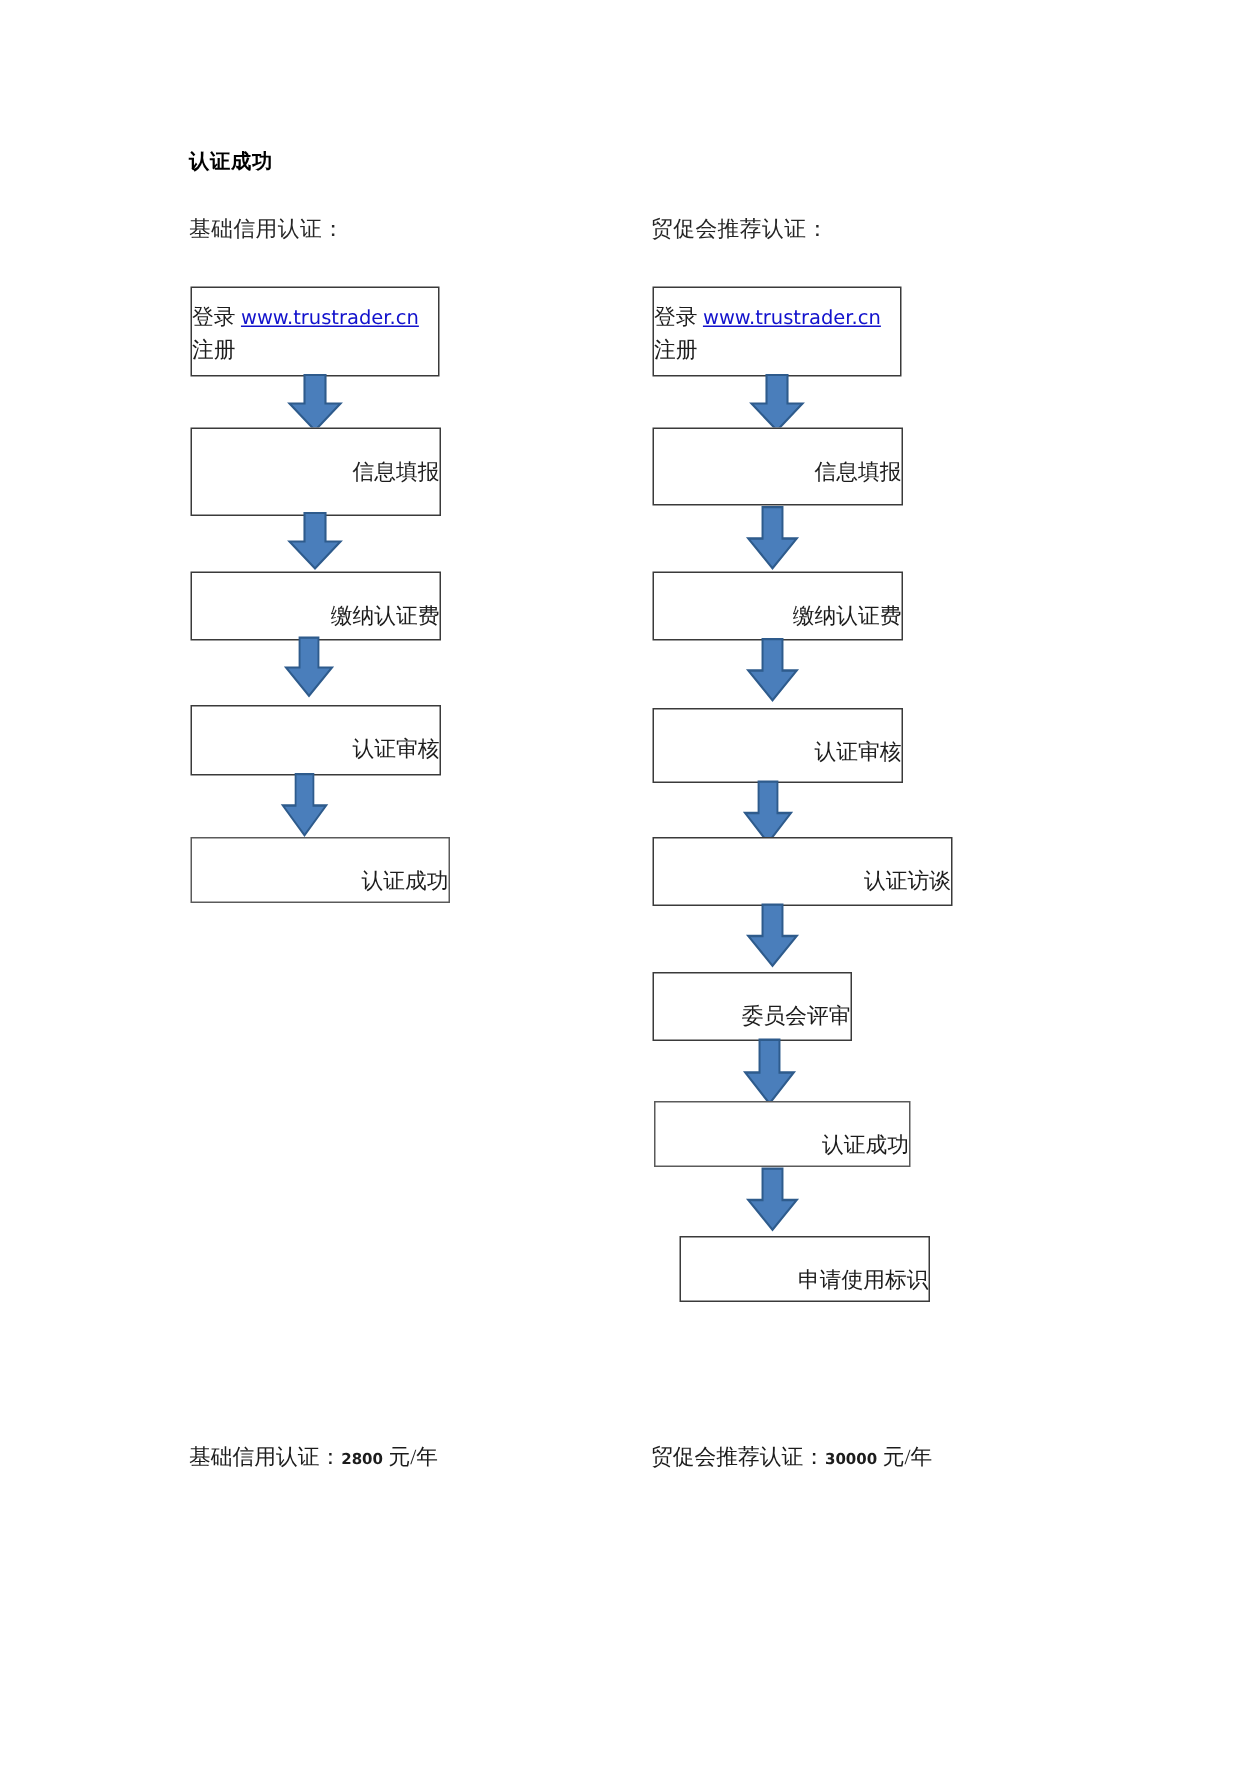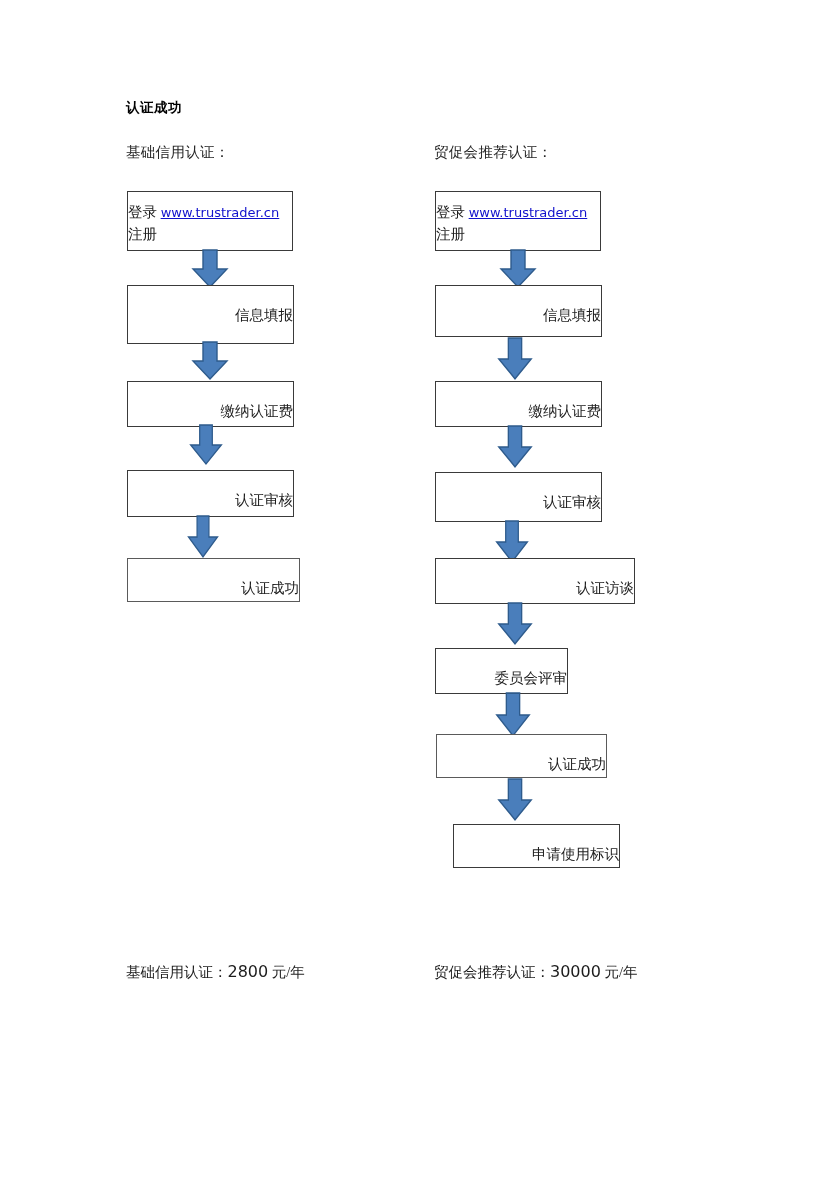--- a/index.html
+++ b/index.html
@@ -93,21 +93,22 @@
     position: absolute;
     top: 962px;
     font-size: 14.5px;
     color: #1c1c1c;
     white-space: nowrap;
   }
   .foot.left  { left: 126px; }
   .foot.right { left: 434px; }
   .foot .amt {
     font-family: "DejaVu Sans", "Liberation Sans", sans-serif;
-    font-size: 16px;
+    font-size: 10px;
+    font-weight: bold;
   }
 </style>
 </head>
 <body>
 
 <div class="page">
 
   <div class="doc-title">认证成功</div>
 
   <div class="col-label left">基础信用认证：</div>

